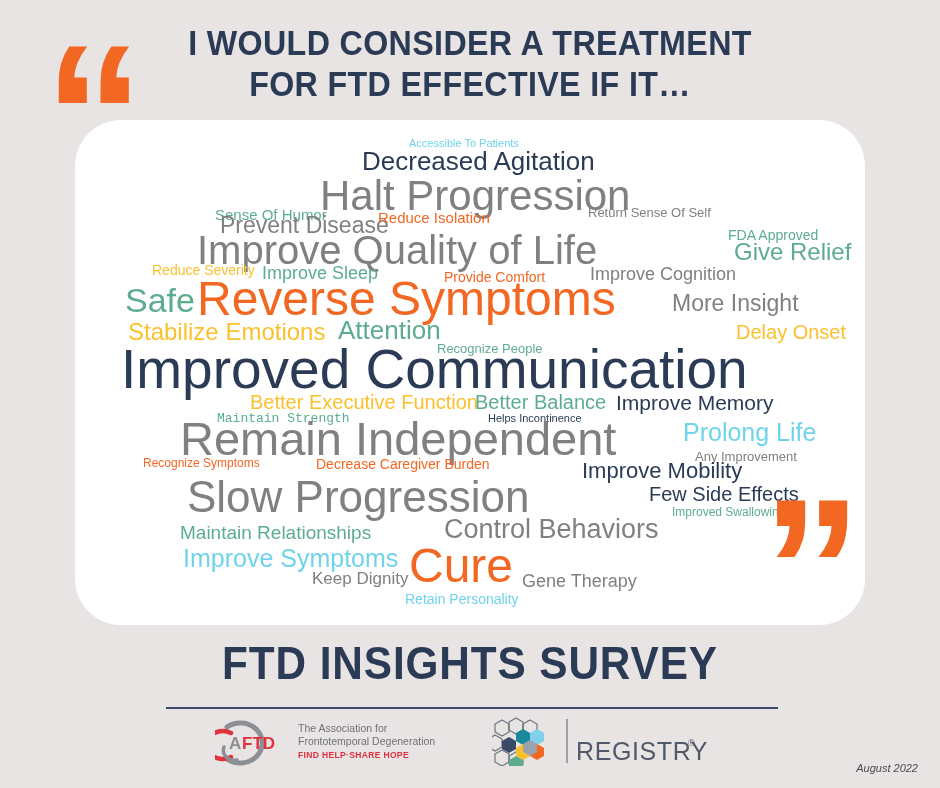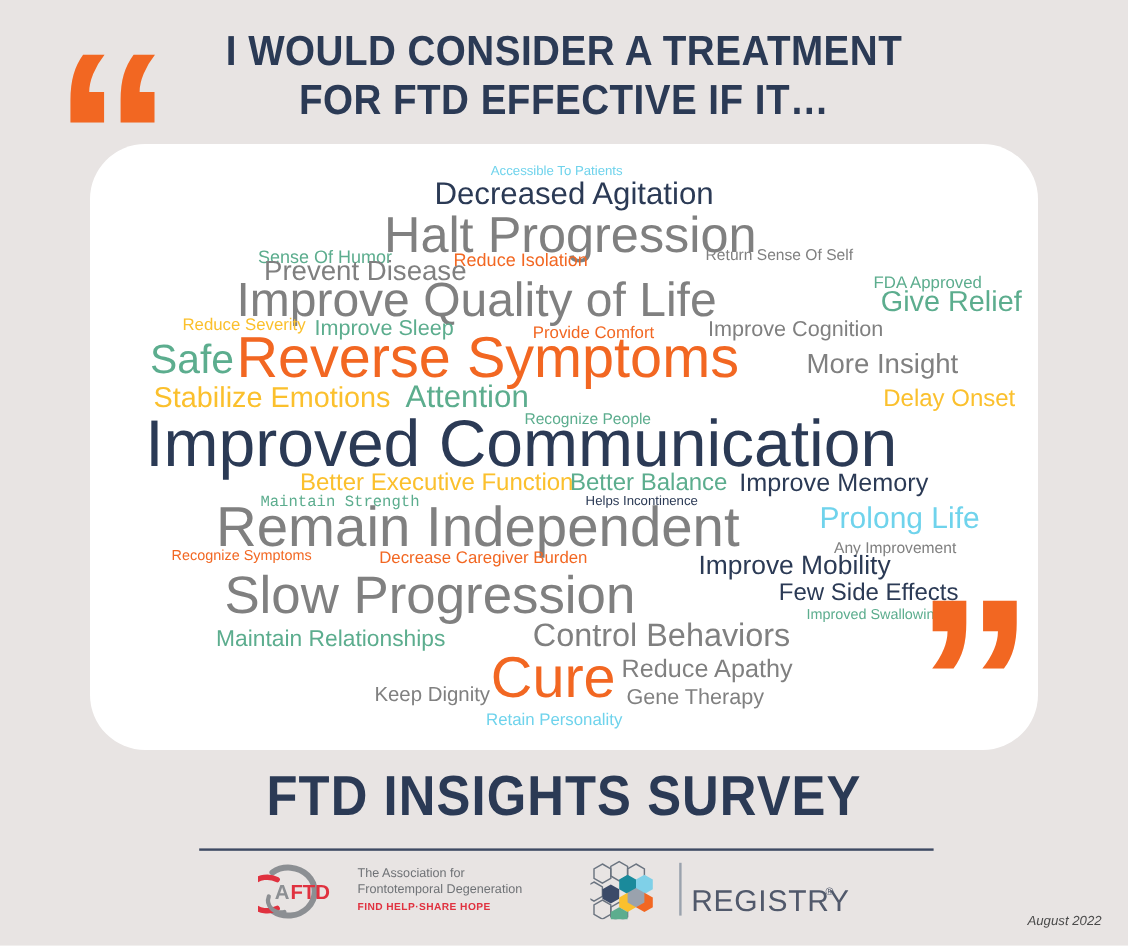--- a/index.html
+++ b/index.html
@@ -235,21 +235,21 @@
     <span class="wc-word" style="left: 608px; top: 300px; font-size: 25px; color: rgb(111, 211, 236);">Prolong Life</span>
     <span class="wc-word" style="left: 620px; top: 330px; font-size: 13px; color: rgb(128, 128, 128);">Any Improvement</span>
     <span class="wc-word" style="left: 68px; top: 337px; font-size: 12px; color: rgb(242, 103, 34);">Recognize Symptoms</span>
     <span class="wc-word" style="left: 241px; top: 337px; font-size: 14px; color: rgb(242, 103, 34);">Decrease Caregiver Burden</span>
     <span class="wc-word" style="left: 507px; top: 340px; font-size: 22px; color: rgb(43, 58, 85);">Improve Mobility</span>
     <span class="wc-word" style="left: 112px; top: 355px; font-size: 44px; color: rgb(128, 128, 128);">Slow Progression</span>
     <span class="wc-word" style="left: 574px; top: 364px; font-size: 20px; color: rgb(43, 58, 85);">Few Side Effects</span>
     <span class="wc-word" style="left: 597px; top: 386px; font-size: 12px; color: rgb(92, 173, 142);">Improved Swallowing</span>
     <span class="wc-word" style="left: 105px; top: 403px; font-size: 19px; color: rgb(92, 173, 142);">Maintain Relationships</span>
     <span class="wc-word" style="left: 369px; top: 396px; font-size: 27px; color: rgb(128, 128, 128);">Control Behaviors</span>
-    <span class="wc-word" style="left: 443px; top: 427px; font-size: 21px; color: rgb(128, 128, 128);">Reduce Apathy</span>
+    <span class="wc-word" style="left: 108px; top: 426px; font-size: 25px; color: rgb(111, 211, 236);">Improve Symptoms</span>
     <span class="wc-word" style="left: 334px; top: 422px; font-size: 48px; color: rgb(242, 103, 34);">Cure</span>
     <span class="wc-word" style="left: 237px; top: 450px; font-size: 17px; color: rgb(128, 128, 128);">Keep Dignity</span>
     <span class="wc-word" style="left: 447px; top: 452px; font-size: 18px; color: rgb(128, 128, 128);">Gene Therapy</span>
     <span class="wc-word" style="left: 330px; top: 472px; font-size: 14px; color: rgb(111, 211, 236);">Retain Personality</span>
   </div>
 
 <div class="quote-mark" id="quote-close">”</div>
 
 <div id="footer-title">FTD INSIGHTS SURVEY</div>
 <div id="footer-divider"></div>

